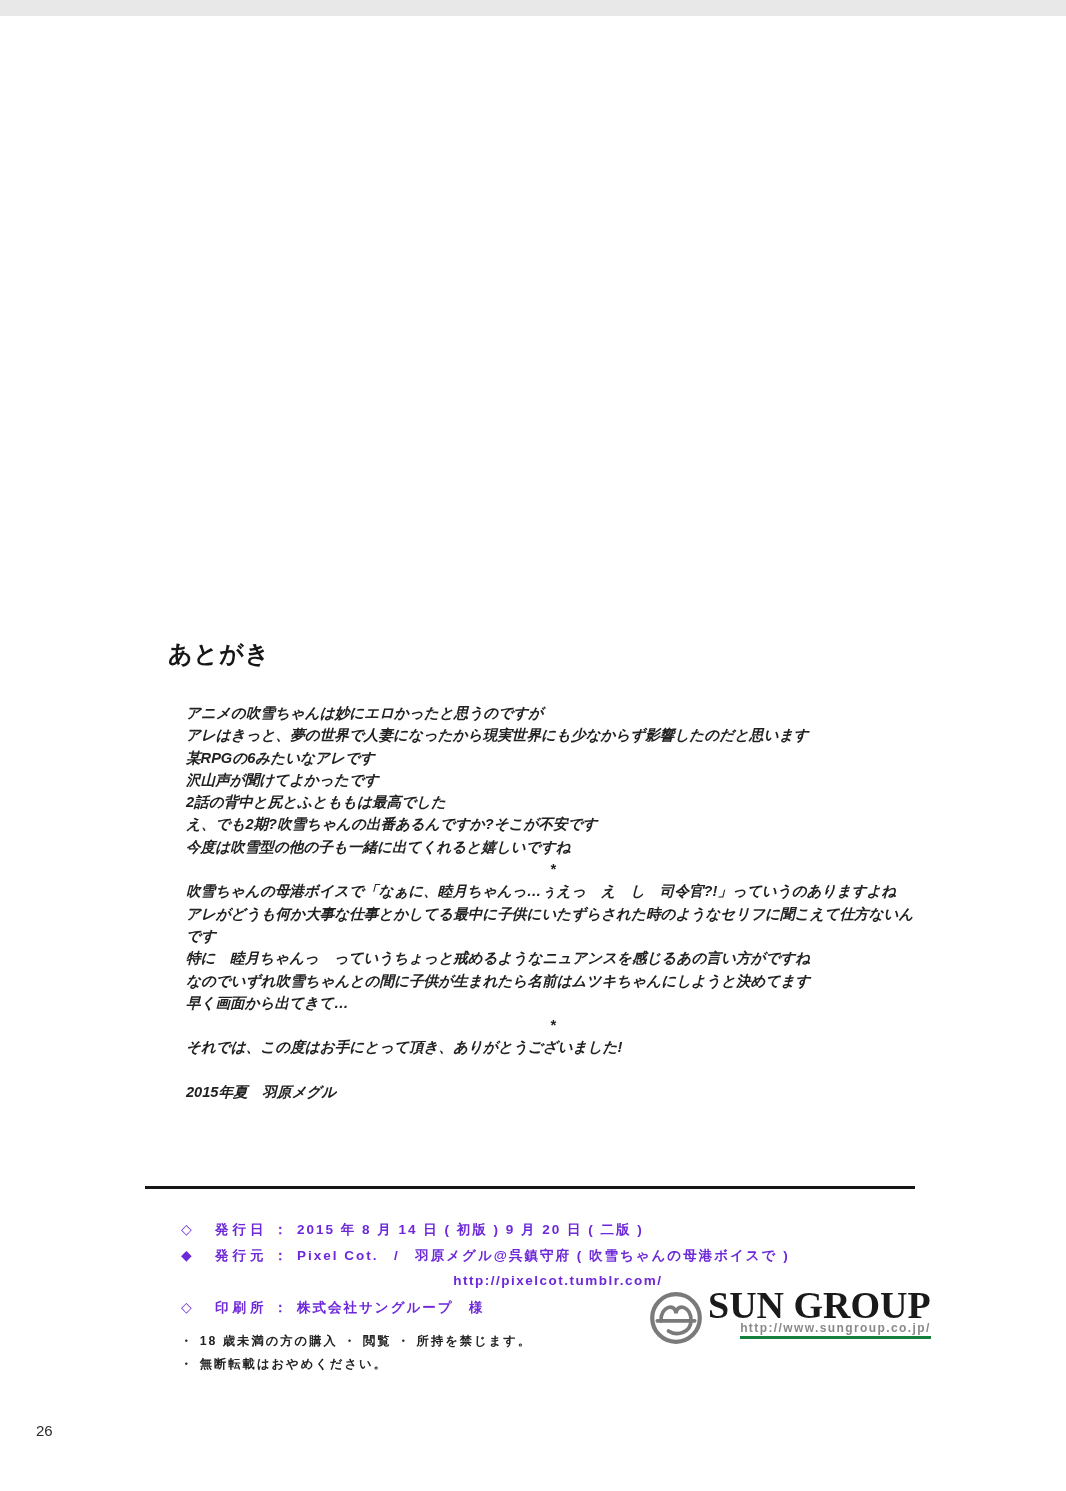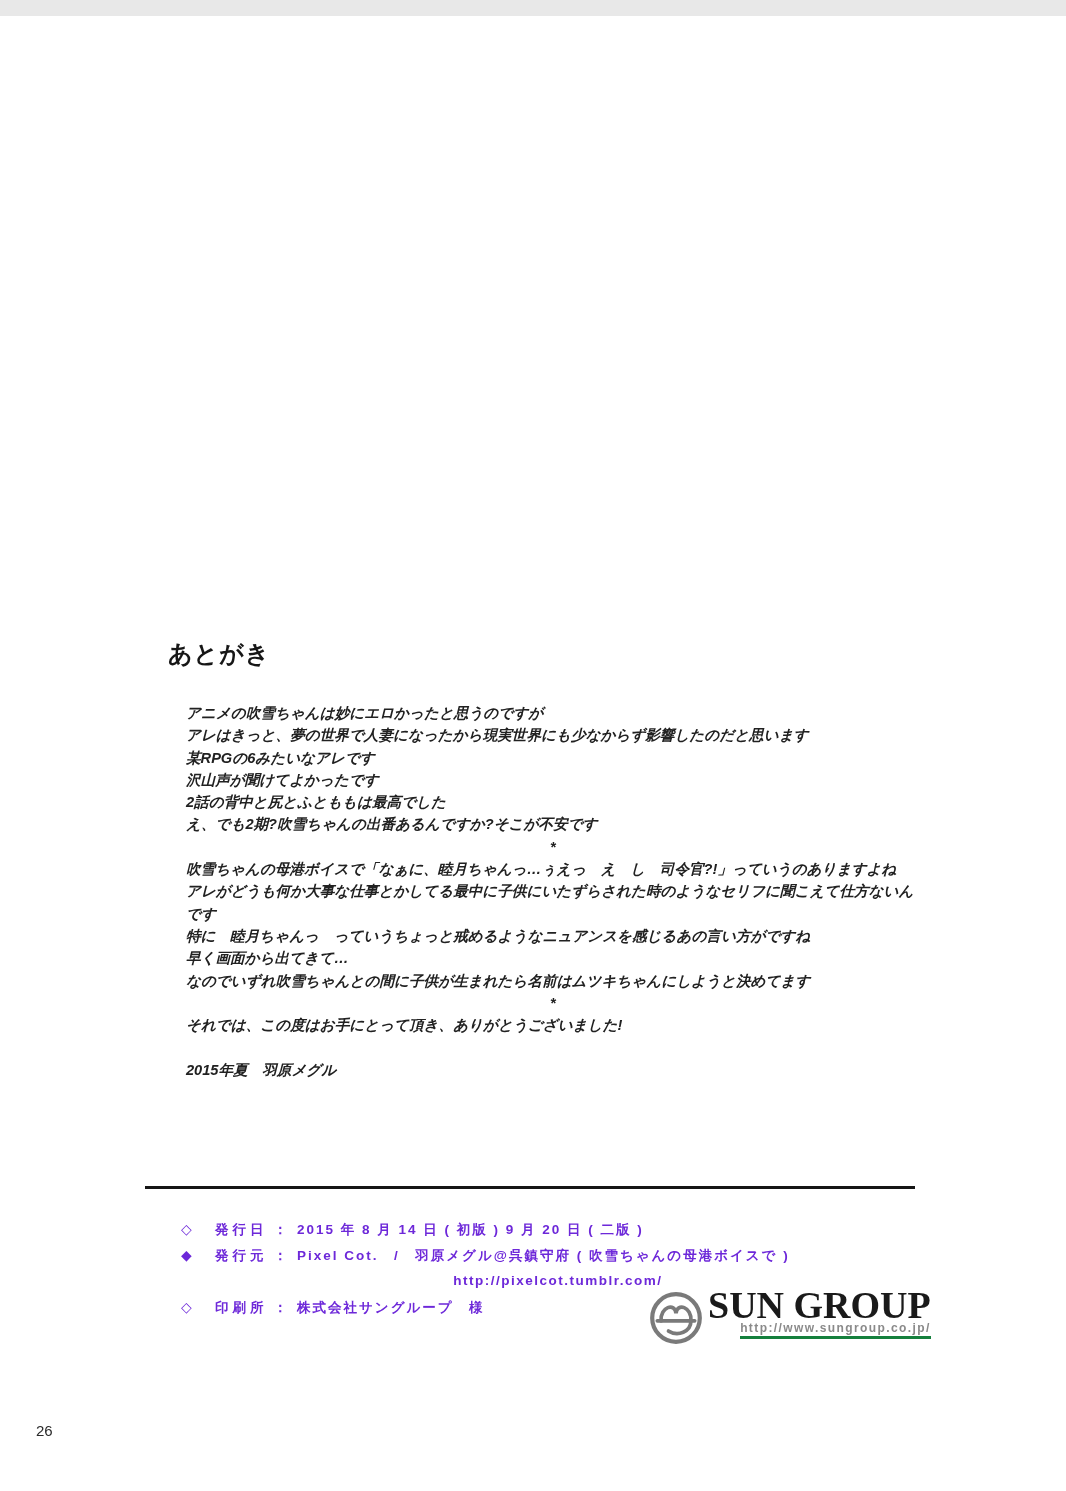--- a/index.html
+++ b/index.html
@@ -160,26 +160,27 @@
 
   <div class="afterword-title">あとがき</div>
 
   <div class="afterword-body">
     <div class="body-line">アニメの吹雪ちゃんは妙にエロかったと思うのですが</div>
     <div class="body-line">アレはきっと、夢の世界で人妻になったから現実世界にも少なからず影響したのだと思います</div>
     <div class="body-line">某RPGの6みたいなアレです</div>
     <div class="body-line">沢山声が聞けてよかったです</div>
     <div class="body-line">2話の背中と尻とふとももは最高でした</div>
     <div class="body-line">え、でも2期?吹雪ちゃんの出番あるんですか?そこが不安です</div>
+    <div class="body-line">今度は吹雪型の他の子も一緒に出てくれると嬉しいですね</div>
     <div class="body-line asterisk">*</div>
     <div class="body-line">吹雪ちゃんの母港ボイスで「なぁに、睦月ちゃんっ…ぅえっ　え　し　司令官?!」っていうのありますよね</div>
     <div class="body-line">アレがどうも何か大事な仕事とかしてる最中に子供にいたずらされた時のようなセリフに聞こえて仕方ないんです</div>
     <div class="body-line">特に　睦月ちゃんっ　っていうちょっと戒めるようなニュアンスを感じるあの言い方がですね</div>
+    <div class="body-line">なのでいずれ吹雪ちゃんとの間に子供が生まれたら名前はムツキちゃんにしようと決めてます</div>
     <div class="body-line">早く画面から出てきて…</div>
-    <div class="body-line">なのでいずれ吹雪ちゃんとの間に子供が生まれたら名前はムツキちゃんにしようと決めてます</div>
     <div class="body-line asterisk">*</div>
     <div class="body-line">それでは、この度はお手にとって頂き、ありがとうございました!</div>
     <div class="body-line"></div>
     <div class="body-line">2015年夏　羽原メグル</div>
   </div>
 
   <div class="rule"></div>
 
   <div class="colophon">
     <div class="colophon-row">
@@ -189,20 +190,24 @@
       <span class="bullet">◆</span><span class="label">発行元</span><span class="sep">：</span><span class="value">Pixel Cot.　/　羽原メグル@呉鎮守府 ( 吹雪ちゃんの母港ボイスで )</span>
     </div>
     <div class="colophon-row url-row">
       <span class="value">http://pixelcot.tumblr.com/</span>
     </div>
     <div class="colophon-row">
       <span class="bullet">◇</span><span class="label">印刷所</span><span class="sep">：</span><span class="value">株式会社サングループ　様</span>
     </div>
   </div>
 
+  <div class="colophon-notes">
+    <div class="note-line">・ 18 歳未満の方の購入 ・ 閲覧 ・ 所持を禁じます。</div>
+    <div class="note-line">・ 無断転載はおやめください。</div>
+  </div>
 
   <div class="printer-logo">
     <div class="logo-mark">
       <svg width="56" height="56" viewBox="0 0 60 60">
         <circle cx="30" cy="30" r="25.5" fill="none" stroke="#7a7a7a" stroke-width="4.5"></circle>
         <path d="M 10 33 H 50" fill="none" stroke="#7a7a7a" stroke-width="4" stroke-linecap="round"></path>
         <path d="M 14 33 C 13 18, 29 13, 30 25 C 31 13, 47 18, 46 33" fill="none" stroke="#7a7a7a" stroke-width="4" stroke-linecap="round"></path>
         <path d="M 46 33 C 46 45, 32 50, 22 44" fill="none" stroke="#7a7a7a" stroke-width="4" stroke-linecap="round"></path>
       </svg>
     </div>

